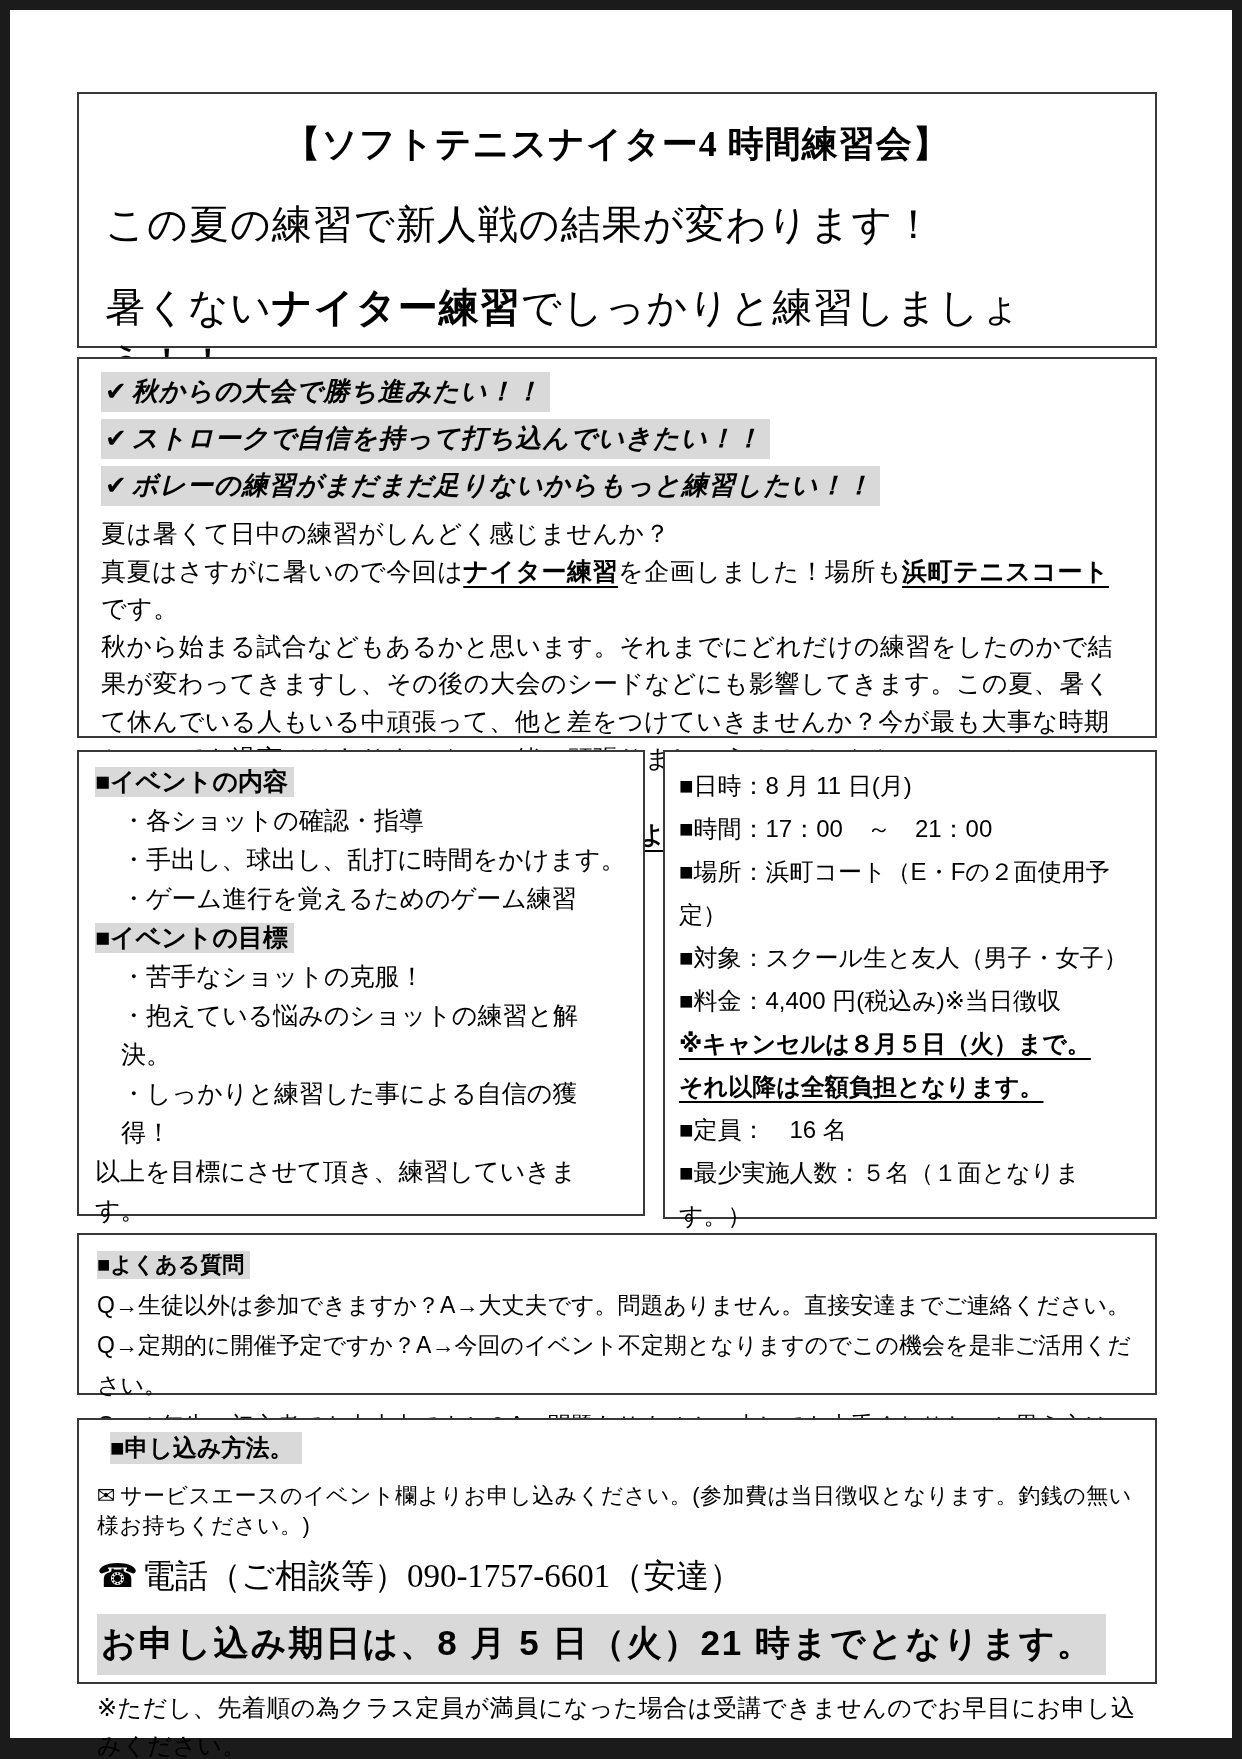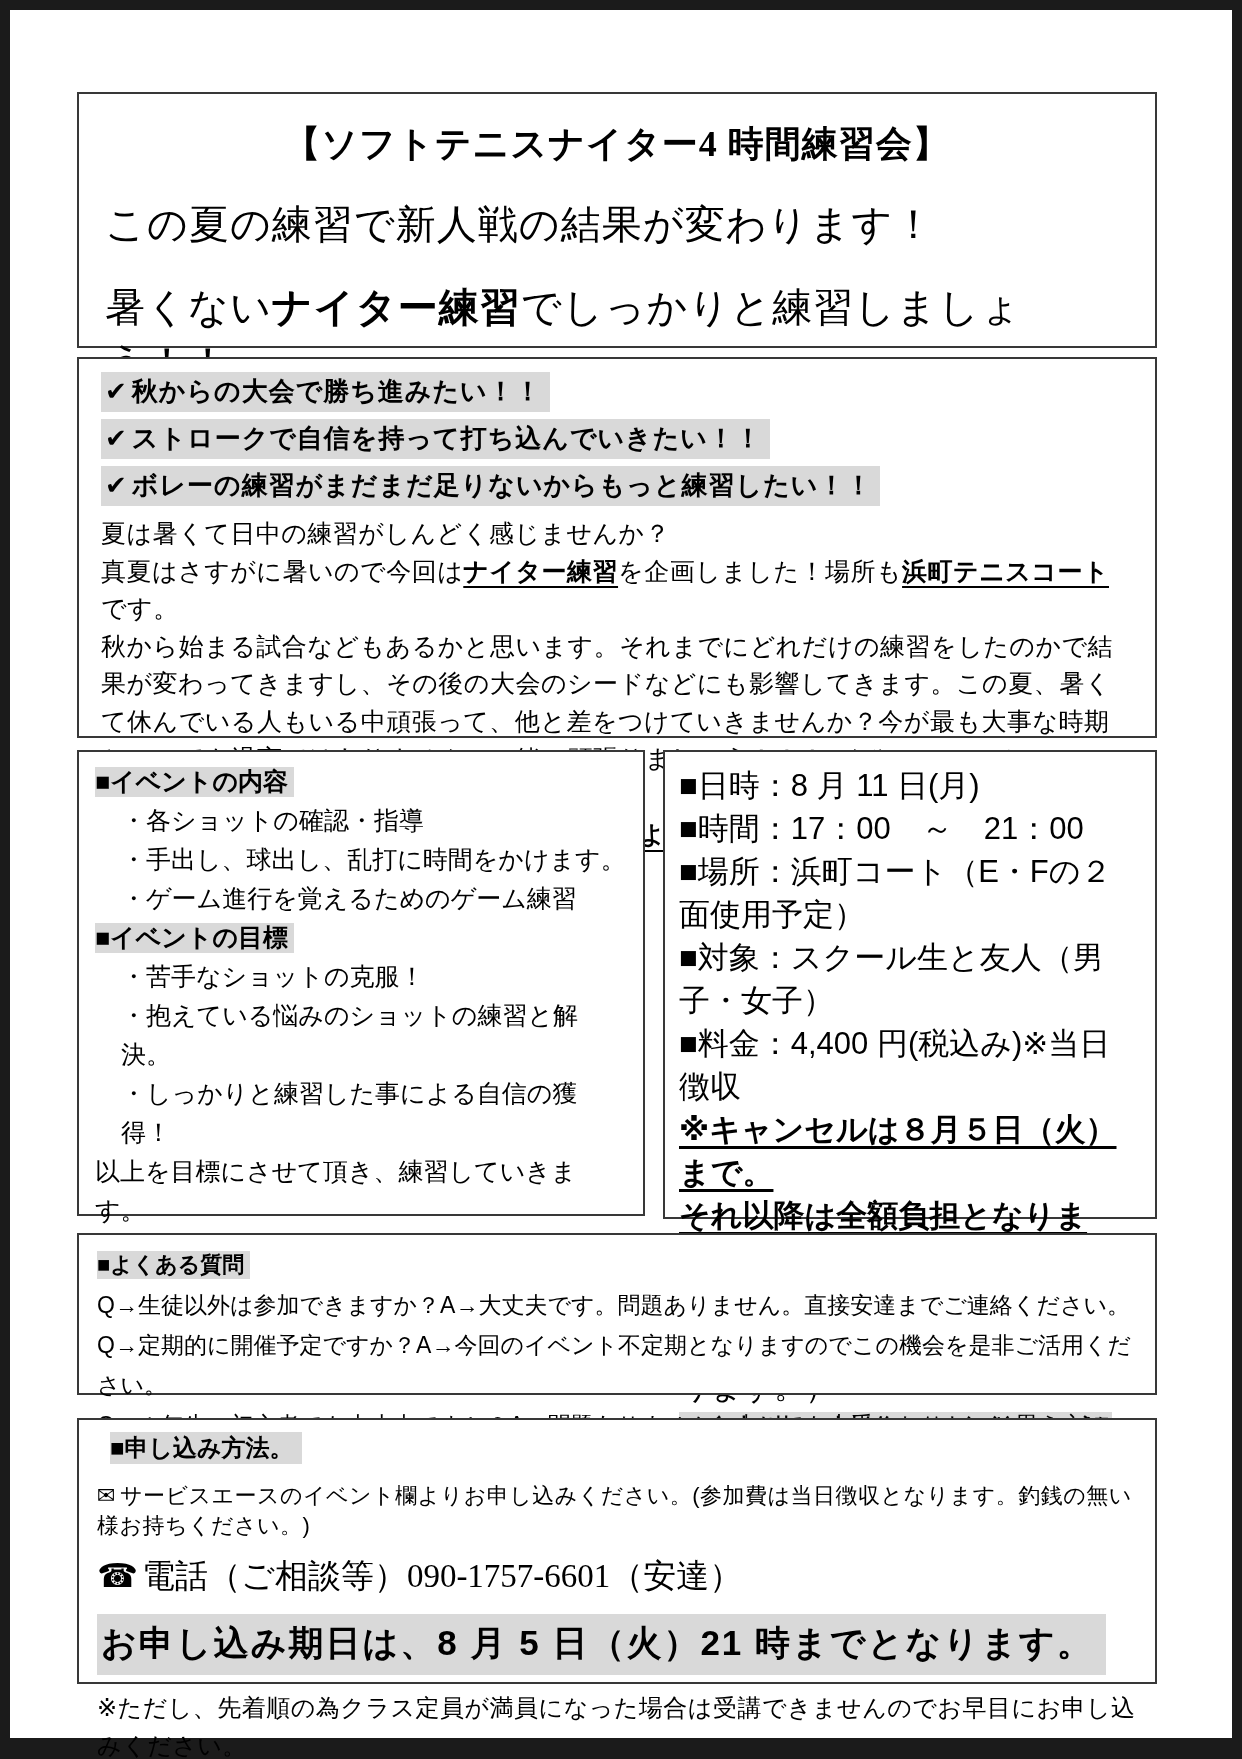--- a/index.html
+++ b/index.html
@@ -33,38 +33,38 @@
   
   .title-box { top: 82px; height: 256px; padding: 20px 26px 0; }
   .title-box h1 {
     font-size: 36px; font-weight: bold; text-align: center;
     letter-spacing: 1px; margin-top: 6px;
   }
   .title-box .sub { font-size: 40px; margin-top: 28px; letter-spacing: 1px; }
 
   
   .intro-box { top: 347px; height: 381px; padding: 13px 22px 0; }
-  .check-line { margin-bottom: 7px; }
+  .check-line { margin-bottom: 7px; font-style: italic; }
   .check-line .hl {
     display: inline-block; font-size: 26px; font-weight: bold;
     padding: 2px 8px 3px 4px; letter-spacing: 1px;
   }
   .intro-para { font-size: 25px; line-height: 37.5px; margin-top: 9px; letter-spacing: 0.5px; }
   .intro-para .note { font-size: 22px; }
   .lesson-line {
     font-size: 25px; font-weight: bold; margin-top: 1px;
     text-decoration: underline; text-underline-offset: 7px;
     letter-spacing: 0.5px;
   }
 
   
   .left-box  { top: 740px; left: 67px;  width: 568px; height: 466px; padding: 10px 16px 0; }
   .right-box { top: 740px; left: 653px; width: 494px; height: 469px; padding: 12px 14px 0; }
   .left-box  { font-size: 25px; line-height: 39px; }
-  .right-box { font-size: 31px; line-height: 43px; }
+  .right-box { font-size: 24px; line-height: 43px; }
   .sec-head { font-weight: bold; }
   .sec-head .hl { padding: 1px 6px 2px 0; font-family: Liberation Serif, serif; }
   .bullet { padding-left: 26px; }
   .fee-note .hl { padding: 1px 4px 2px 0; }
 
   
   .faq-box { top: 1223px; height: 162px; padding: 10px 18px 0; font-size: 23px; line-height: 40px; }
   .faq-box .sec-head { font-size: 22px; }
 
   

